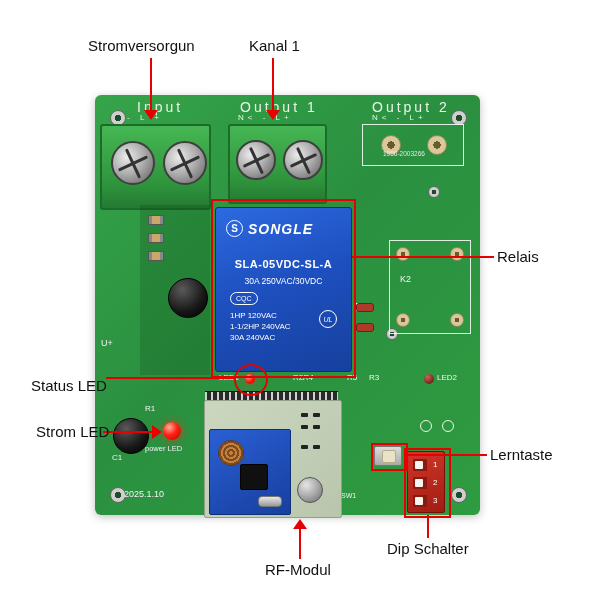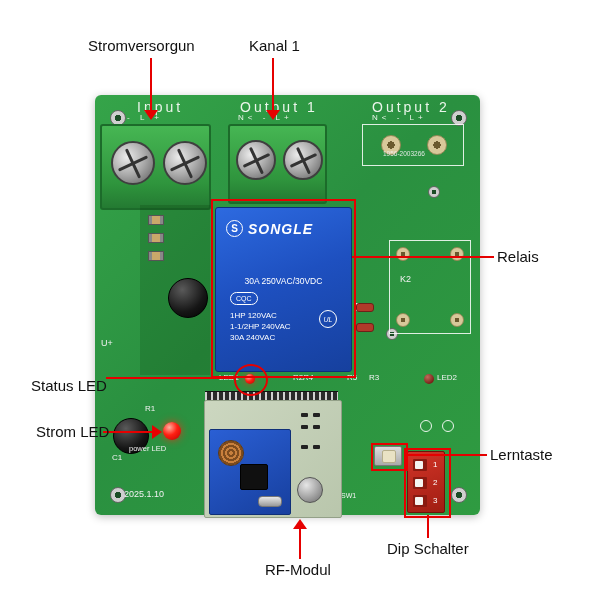--- a/index.html
+++ b/index.html
@@ -136,33 +136,34 @@
   <div class="silk" style="left:208px;top:278px;font-style:italic;">R4</div>
   <div class="silk" style="left:252px;top:278px;">R5</div>
   <div class="silk" style="left:274px;top:278px;">R3</div>
   <div class="leddark" style="left:329px;top:279px;width:10px;height:10px;"></div>
   <div class="silk" style="left:342px;top:278px;">LED2</div>
 
   <div class="silk" style="left:50px;top:309px;">R1</div>
   <div class="blackcap" style="left:18px;top:323px;width:34px;height:34px;"></div>
   <div class="silk" style="left:17px;top:358px;">C1</div>
   <div class="ledred" style="left:68px;top:327px;width:18px;height:18px;"></div>
-  <div class="silk" style="left:34px;top:349px;font-size:7.5px;">power LED</div>
+  <div class="silk" style="left:50px;top:349px;font-size:7.5px;">power LED</div>
   <div class="silk" style="left:29px;top:394px;font-size:9px;">2025.1.10</div>
 
   <div class="tp" style="left:325px;top:325px;"></div>
   <div class="tp" style="left:347px;top:325px;"></div>
   <div class="silk" style="left:246px;top:397px;font-size:7px;">SW1</div>
 </div>
 
 <div class="relay">
   <div class="brandrow">
     <div class="slogo">S</div>
     <div class="brand">SONGLE</div>
   </div>
+  <div class="model">SLA-05VDC-SL-A</div>
   <div class="r1">30A  250VAC/30VDC</div>
   <div class="cqc">CQC</div>
   <div class="ratings">
     <div>1HP 120VAC</div>
     <div>1-1/2HP 240VAC</div>
     <div>30A 240VAC</div>
   </div>
   <div class="ul">UL</div>
 </div>
 

